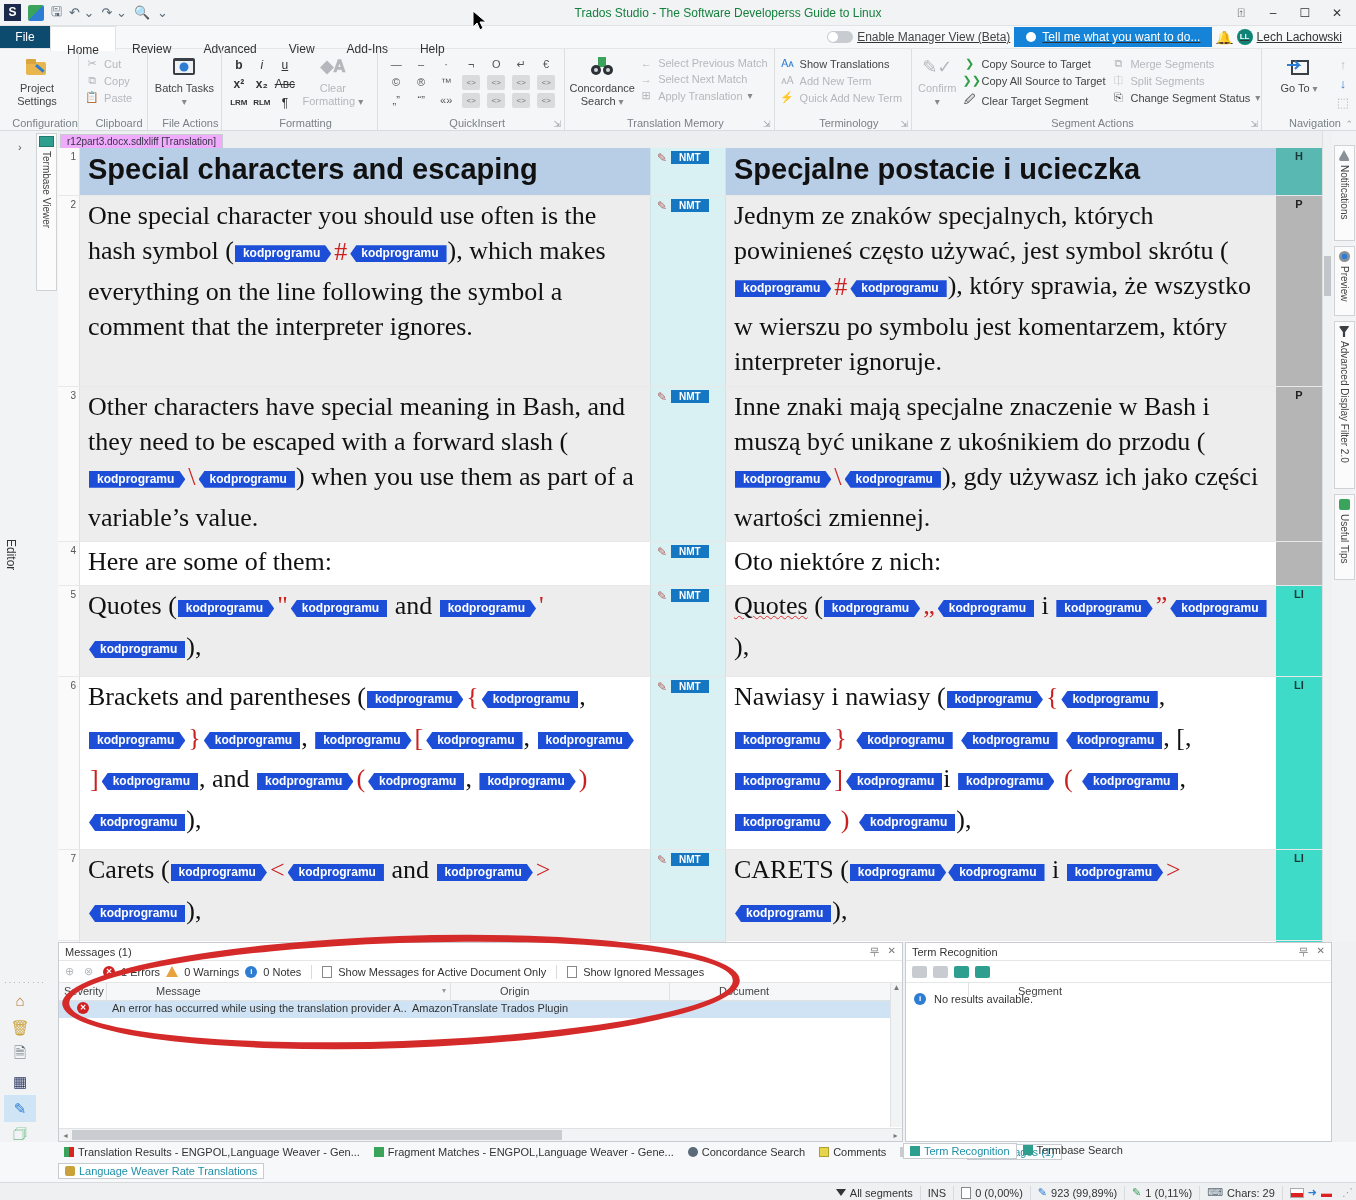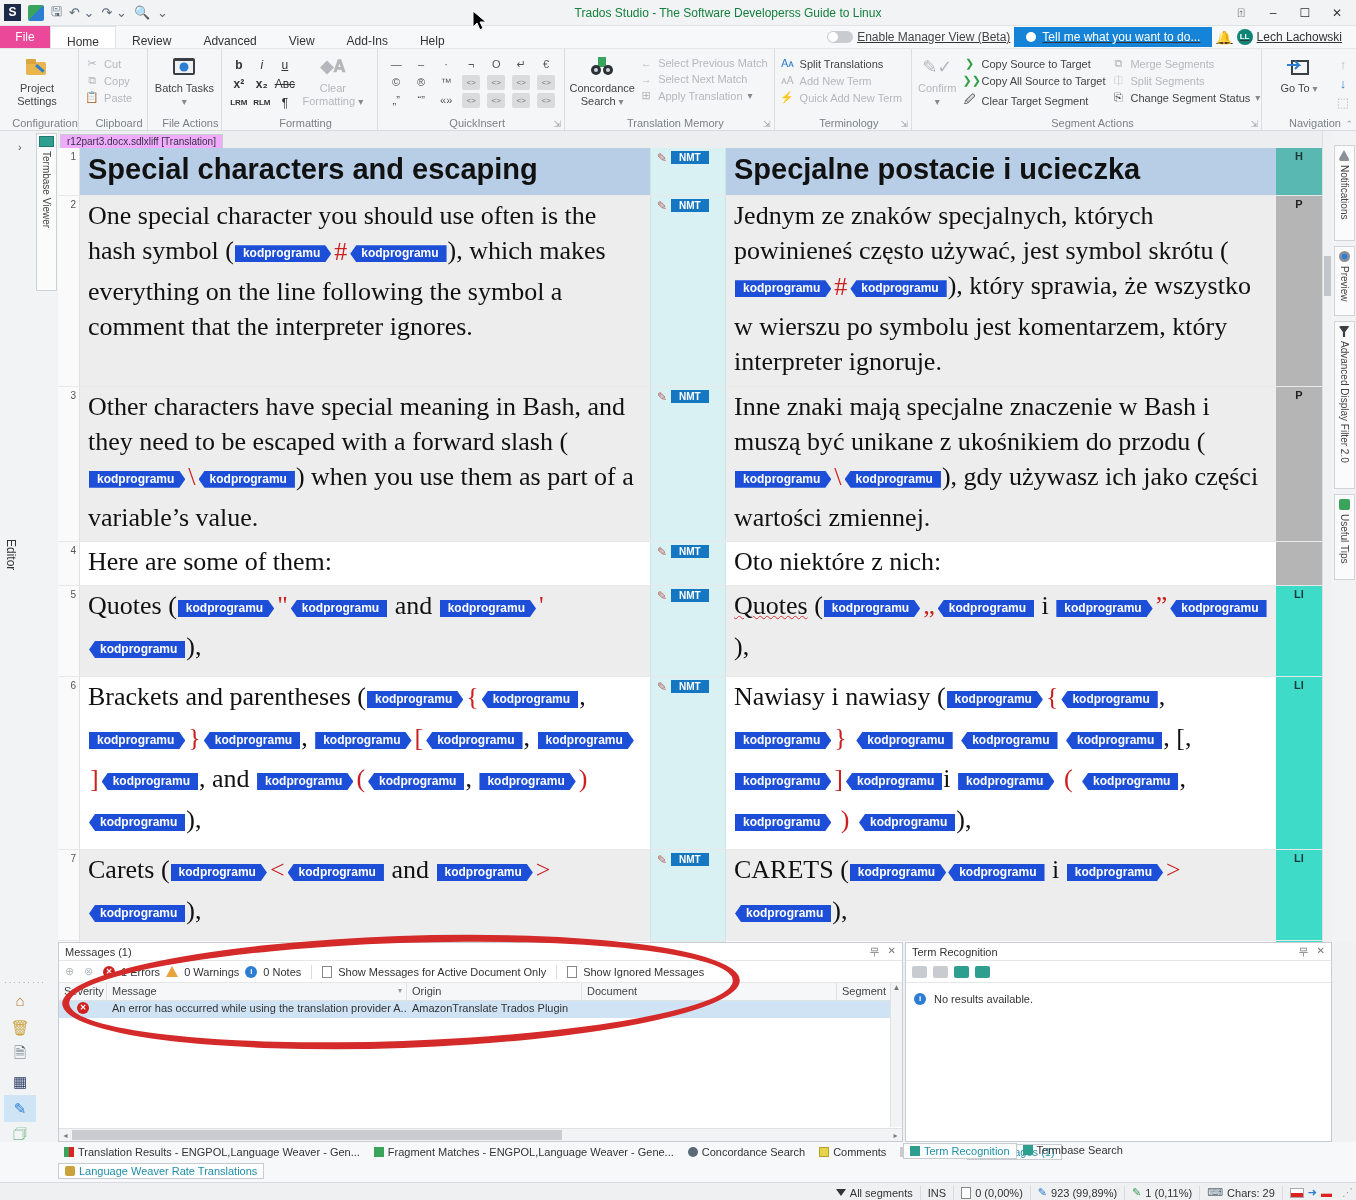--- a/index.html
+++ b/index.html
@@ -12,22 +12,22 @@
   .qat { display:flex; align-items:center; gap:7px; padding-left:4px; width:230px; }
   .qat .logo { width:17px; height:17px; background:#1b2a4a; color:#fff; font-weight:bold; font-size:12px; text-align:center; line-height:17px; }
   .qat .puzzle { width:16px; height:16px; background:linear-gradient(135deg,#3aa35c 50%,#2d7dd2 50%); border-radius:2px; }
   .qat .g { color:#5a6a78; font-size:13px; }
   .title-text { flex:1; text-align:center; color:#15803d; font-size:12px; }
   .wincontrols { display:flex; gap:2px; padding-right:4px; }
   .wincontrols span { width:30px; height:20px; text-align:center; line-height:20px; color:#333; font-size:12px; }
 
   
   .tabrow { height:23px; background:#f7f8f9; display:flex; align-items:stretch; border-bottom:1px solid #e4e6e8; }
-  .tab { padding:4px 16px; line-height:22px; font-size:12px; color:#333; }
-  .tab.file { background:#ec4899; color:#fff; width:50px; text-align:center; padding:0; }
+  .tab { padding:12px 16px; line-height:22px; font-size:12px; color:#333; }
+  .tab.file { background:#0c4a6e; color:#fff; width:50px; text-align:center; padding:0; }
   .tab.sel { background:#fff; border:1px solid #e0e2e4; border-bottom:none; }
   .tabrow-right { margin-left:auto; display:flex; align-items:center; gap:4px; padding-right:14px;text-decoration:underline; }
   .toggle { width:26px; height:12px; border-radius:6px; background:#c8ccd0; position:relative; }
   .toggle::after { content:""; position:absolute; left:1px; top:1px; width:10px; height:10px; border-radius:50%; background:#fff; }
   .mgr-label { color:#444; font-size:12px; }
   .tellme { background:#1584d8; color:#fff; display:flex; align-items:center; gap:6px; padding:3px 12px; font-size:12px; }
   .bulb { width:10px; height:10px; border-radius:50%; background:#fff; }
   .bell { color:#8a9097; font-size:13px; }
   .avatar { width:16px; height:16px; border-radius:50%; background:#0e8476; color:#fff; font-size:8px; font-weight:bold; text-align:center; line-height:16px; }
   .username { font-size:12px; color:#333; }
@@ -96,21 +96,21 @@
   .term-panel { width:427px; margin-left:2px; }
   .panel-title { height:18px; display:flex; align-items:center; padding:0 6px; font-size:11px; color:#333; border-bottom:1px solid #e4e6e8; }
   .panel-title .pt-icons { margin-left:auto; display:flex; gap:8px; color:#777; font-size:10px; }
   .msg-toolbar { height:22px; display:flex; align-items:center; gap:6px; padding:0 6px; border-bottom:1px solid #e4e6e8; font-size:11px; color:#333; }
   .tbicon { width:13px; height:13px; display:inline-block; }
   .err-ico { width:12px; height:12px; border-radius:50%; background:#d02020; color:#fff; font-size:8px; font-weight:bold; text-align:center; line-height:12px; }
   .warn-ico { width:0; height:0; border-left:6px solid transparent; border-right:6px solid transparent; border-bottom:11px solid #e8a33d; }
   .note-ico { width:12px; height:12px; border-radius:50%; background:#2d7dd2; color:#fff; font-size:8px; font-weight:bold; text-align:center; line-height:12px; }
   .docico { width:10px; height:12px; border:1px solid #888; background:#fff; }
   .vsep { width:1px; height:14px; background:#d8dadd; margin:0 4px; }
-  .msg-header { display:grid; grid-template-columns:48px 300px 175px 255px 1fr; height:18px; border-bottom:1px solid #dfe1e3; background:#f6f7f8; font-size:11px; color:#444; }
+  .msg-header { display:grid; grid-template-columns:48px 300px 175px 255px 1fr; height:18px; border-bottom:1px solid #dfe1e3; background:#f6f7f8; font-size:11px; color:#444;gap:44px; }
   .msg-header div { border-right:1px solid #dfe1e3; padding:2px 5px; position:relative; }
   .msg-header .sortarr { position:absolute; right:4px; top:3px; color:#999; font-size:8px; }
   .msg-row { display:grid; grid-template-columns:48px 300px 175px 255px 1fr; height:17px; background:#cfe3f5; font-size:11px; color:#333; }
   .msg-row div { padding:1px 5px; overflow:hidden; white-space:nowrap; }
   .msg-body { flex:1; background:#fff; }
   .hscroll { height:13px; border-top:1px solid #dfe1e3; background:#f2f3f4; display:flex; align-items:center; }
   .hscroll .ar { width:13px; text-align:center; color:#777; font-size:8px; }
   .hscroll .track { flex:1; position:relative; height:100%; }
   .hscroll .hthumb { position:absolute; left:0; top:1px; height:10px; width:60%; background:#c9cdd1; }
   .msgvscroll { position:absolute; right:0; top:40px; bottom:14px; width:12px; border-left:1px solid #dfe1e3; background:#f2f3f4; color:#777; font-size:8px; text-align:center; }
@@ -306,21 +306,21 @@
           </div>
       </div>
       <div class="glabel">Translation Memory</div>
       <div class="launcher">⇲</div>
     </div>
 
     <div class="rgroup" style="width:158px;">
       <div class="smallstack">
         <div class="sbtn">
             <span class="si blue">🗛</span>
-            <span>Split Translations</span>
+            <span>Show Translations</span>
           </div>
         <div class="sbtn dis">
             <span class="si">🗚</span>
             <span>Add New Term</span>
           </div>
         <div class="sbtn dis">
             <span class="si">⚡</span>
             <span>Quick Add New Term</span>
           </div>
       </div>

